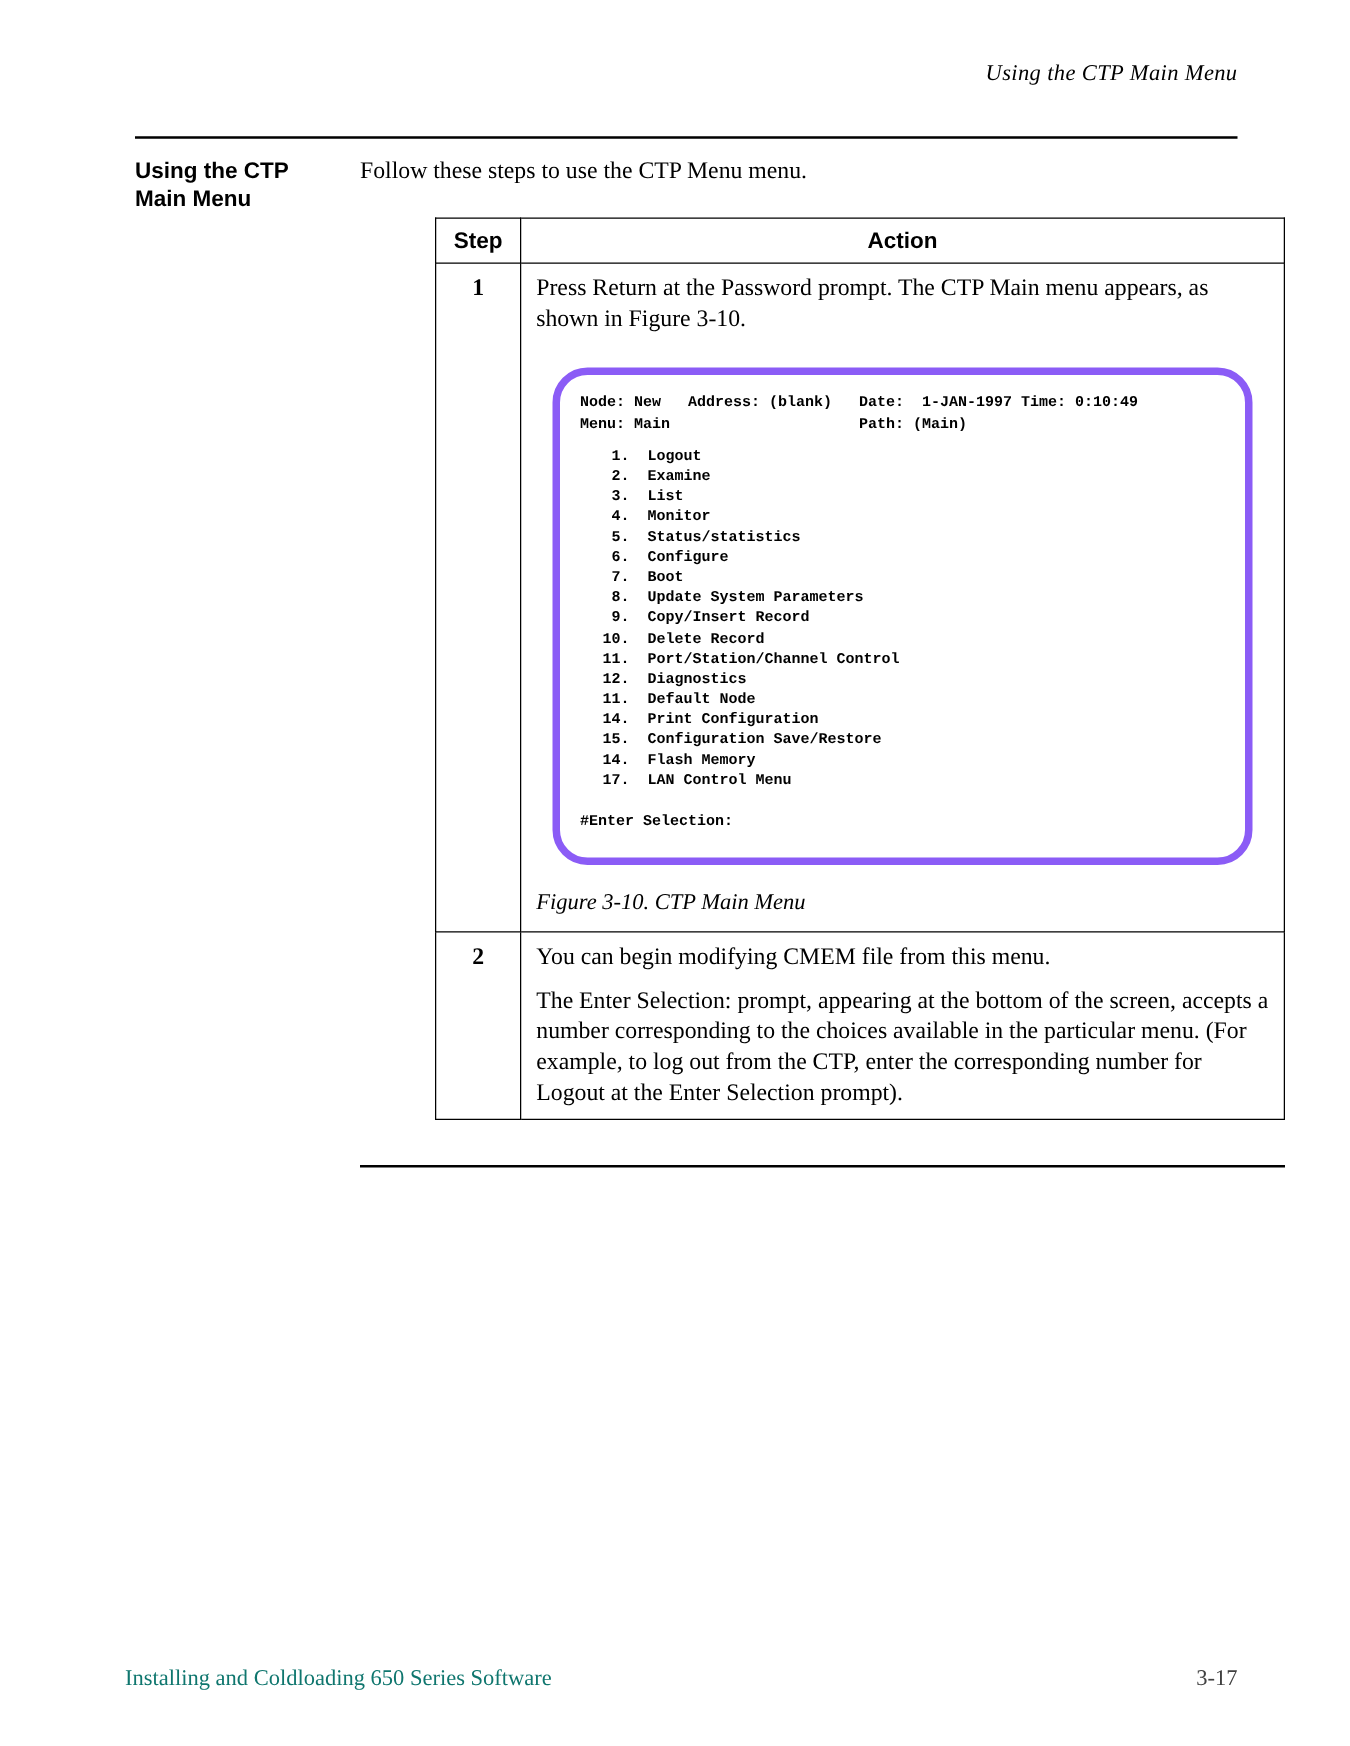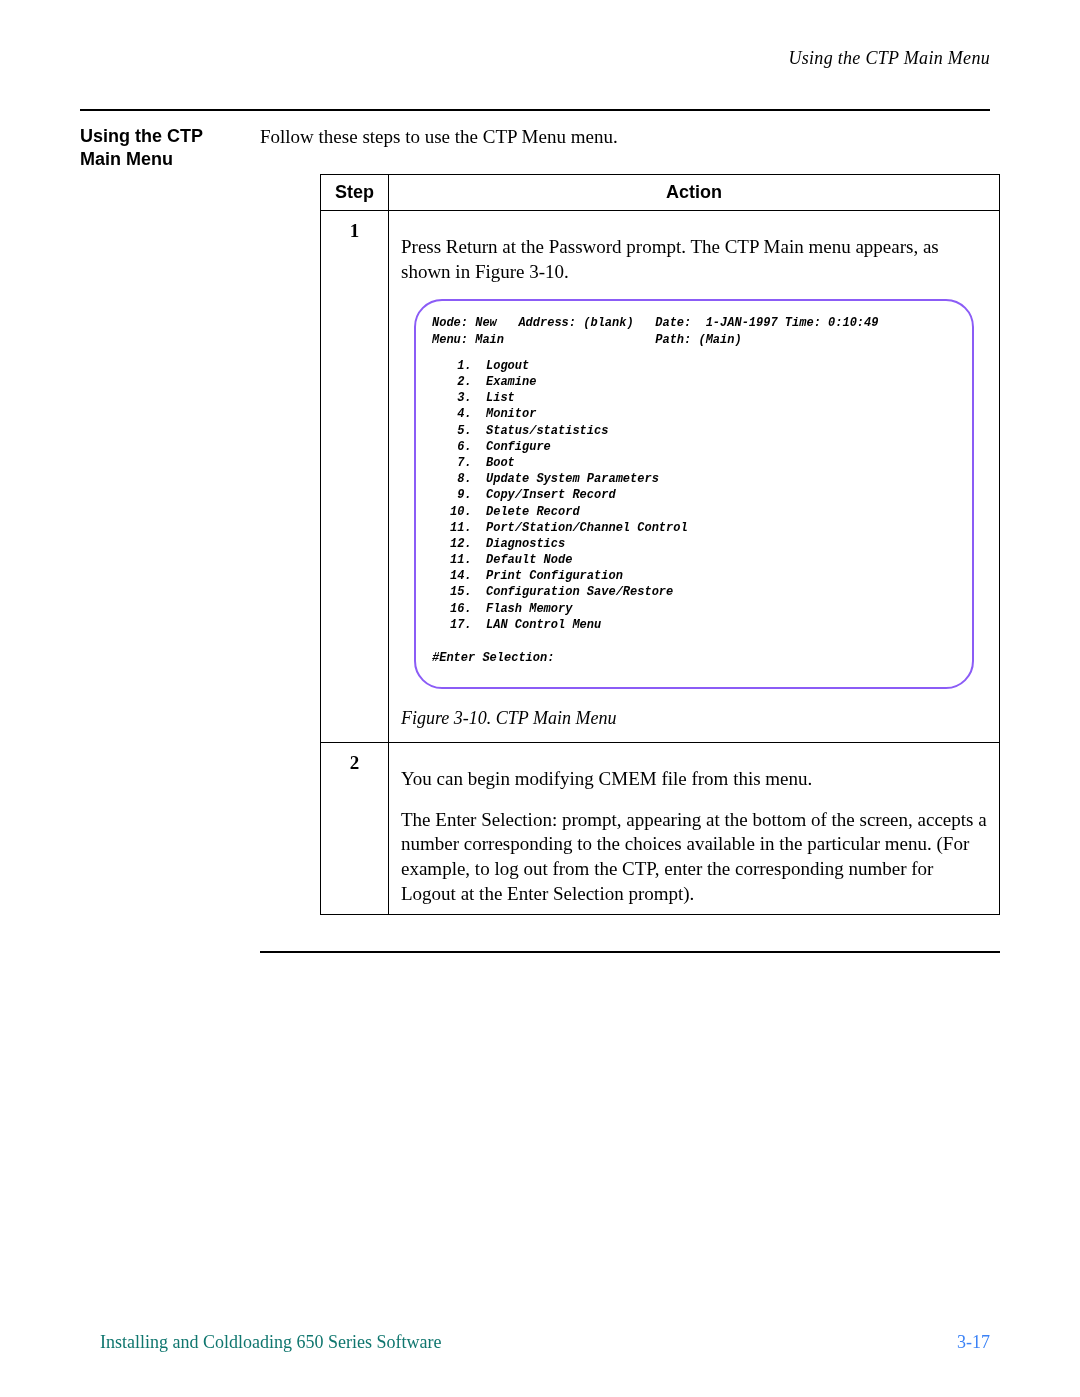--- a/index.html
+++ b/index.html
@@ -7,21 +7,21 @@
     padding: 0;
     background: #ffffff;
     font-family: "Times New Roman", Times, serif;
     color: #000;
   }
   .page {
     width: 1080px;
     min-height: 1397px;
     position: relative;
     box-sizing: border-box;
-    padding: 48px 90px 40px 80px;
+    padding: 48px 90px 40px 108px;
   }
   .running-head {
     text-align: right;
     font-style: italic;
     font-family: "Times New Roman", Times, serif;
     font-size: 18px;
     letter-spacing: .3px;
     color: #000;
     margin-bottom: 40px;
   }
@@ -72,27 +72,26 @@
   .steps-table td.step-num {
     text-align: center;
     font-weight: bold;
     font-size: 19px;
   }
   .steps-table td.action {
     font-size: 19px;
     line-height: 1.3;
   }
   .terminal-wrap {
-    margin: 15px auto 8px auto;
+    margin: 26px auto 8px auto;
     width: 560px;
-    border: 2px solid #8b5cf6;
+    border: 6px solid #8b5cf6;
     border-radius: 28px;
     padding: 14px 16px 20px 16px;
     box-sizing: border-box;
-    font-style: italic;
   }
   .terminal-head {
     font-family: "Courier New", Courier, monospace;
     font-weight: bold;
     font-size: 12px;
     white-space: pre;
     line-height: 1.35;
     margin-bottom: 10px;
   }
   .terminal-list {
@@ -123,22 +122,22 @@
   .footer {
     position: absolute;
     left: 100px;
     right: 90px;
     bottom: 44px;
     display: flex;
     justify-content: space-between;
     font-size: 18px;
   }
   .footer .left { color: #0f766e; }
-  .footer .right { color: #3b82f6; margin-left: 32px; }
-  .p { margin: 16px 0 10px 0; }
+  .footer .right { color: #404040; margin-left: 32px; }
+  .p { margin: 0 0 10px 0; }
 </style>
 </head>
 <body>
 
 <div class="page">
 
   <div class="running-head">Using the CTP Main Menu</div>
 
   <hr class="rule-top">
 
@@ -175,21 +174,21 @@
 <span> 6.  Configure</span>
 <span> 7.  Boot</span>
 <span> 8.  Update System Parameters</span>
 <span> 9.  Copy/Insert Record</span>
 <span>10.  Delete Record</span>
 <span>11.  Port/Station/Channel Control</span>
 <span>12.  Diagnostics</span>
 <span>11.  Default Node</span>
 <span>14.  Print Configuration</span>
 <span>15.  Configuration Save/Restore</span>
-<span>16.  Flash Memory</span>
+<span>14.  Flash Memory</span>
 <span>17.  LAN Control Menu</span></div>
                 <div class="terminal-prompt">#Enter Selection:</div>
               </div>
 
               <div class="fig-caption">Figure 3-10. CTP Main Menu</div>
             </td>
           </tr>
           <tr>
             <td class="step-num">2</td>
             <td class="action">

